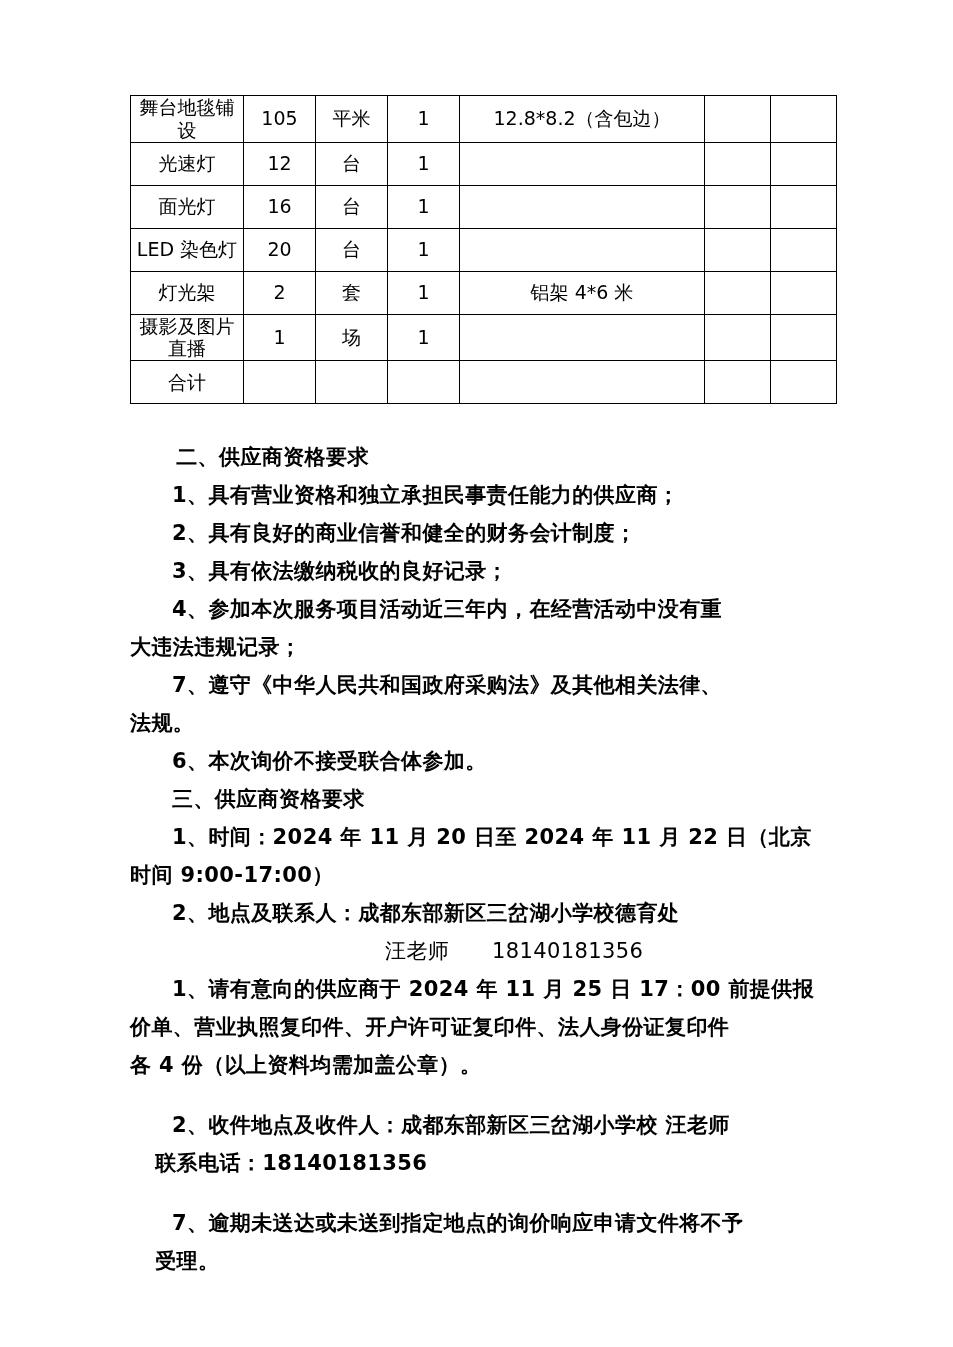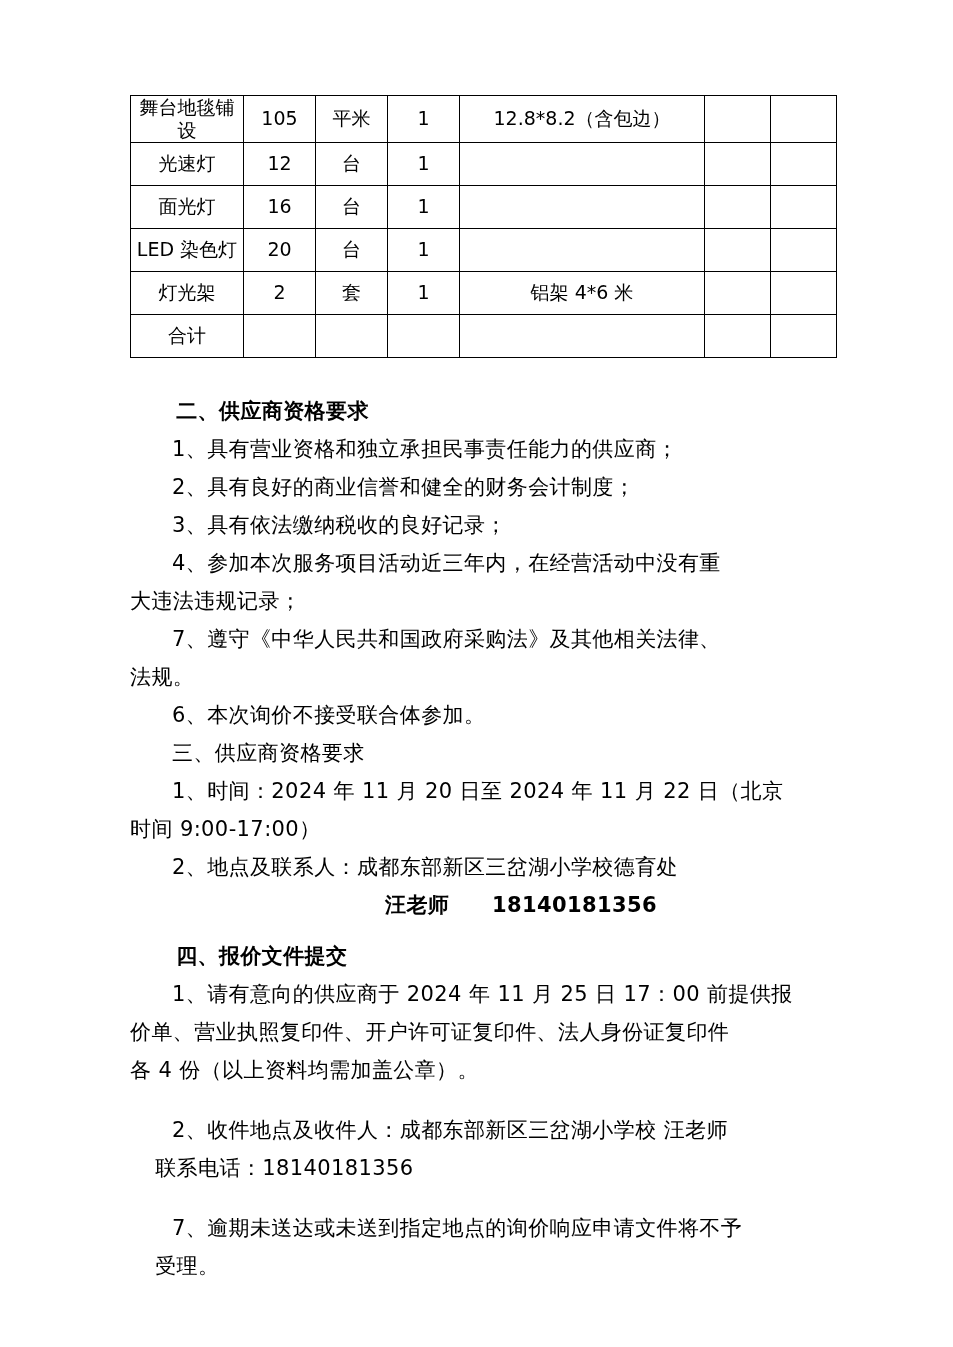--- a/index.html
+++ b/index.html
@@ -64,35 +64,35 @@
   
   .body-text {
     margin-top: 34px;
     font-size: 21px;
     line-height: 38px;
     font-family: "DejaVu Sans", "Liberation Sans", sans-serif;
     letter-spacing: 0.4px;
   }
   .para {
     margin: 0;
-    font-weight: normal;
+    font-weight: bold;
   }
   .indent2 { text-indent: 2em; }
   .indent1 { text-indent: 1.2em; }
   .noindent { text-indent: 0; }
   .heading {
     text-indent: 2.2em;
     font-weight: bold;
   }
   .gap-small { margin-top: 13px; }
   .gap-med { margin-top: 22px; }
   .center-name {
     text-indent: 0;
     padding-left: 255px;
-    font-weight: bold;
+    font-weight: normal;
   }
 </style>
 </head>
 <body>
 
 <div class="page">
 
   <table class="quote-table">
     <colgroup>
       <col class="col-name">
@@ -143,20 +143,29 @@
       <tr>
         <td>灯光架</td>
         <td>2</td>
         <td>套</td>
         <td>1</td>
         <td class="remark-plain">铝架 4*6 米</td>
         <td></td>
         <td></td>
       </tr>
       <tr>
+        <td>摄影及图片直播</td>
+        <td>1</td>
+        <td>场</td>
+        <td>1</td>
+        <td class="remark-plain"></td>
+        <td></td>
+        <td></td>
+      </tr>
+      <tr>
         <td class="total-cell">合计</td>
         <td></td>
         <td></td>
         <td></td>
         <td></td>
         <td></td>
         <td></td>
       </tr>
     </tbody>
   </table>
@@ -173,21 +182,20 @@
     <p class="para indent2">7、遵守《中华人民共和国政府采购法》及其他相关法律、</p>
     <p class="para noindent">法规。</p>
     <p class="para indent2">6、本次询价不接受联合体参加。</p>
 
     <p class="para indent2">三、供应商资格要求</p>
     <p class="para indent2">1、时间：2024 年 11 月 20 日至 2024 年 11 月 22 日（北京</p>
     <p class="para noindent">时间 9:00-17:00）</p>
     <p class="para indent2">2、地点及联系人：成都东部新区三岔湖小学校德育处</p>
     <p class="para center-name">汪老师　　18140181356</p>
 
-    <p class="para heading gap-small">四、报价文件提交</p>
     <p class="para indent2">1、请有意向的供应商于 2024 年 11 月 25 日 17：00 前提供报</p>
     <p class="para noindent">价单、营业执照复印件、开户许可证复印件、法人身份证复印件</p>
     <p class="para noindent">各 4 份（以上资料均需加盖公章）。</p>
 
     <p class="para indent2 gap-med">2、收件地点及收件人：成都东部新区三岔湖小学校  汪老师</p>
     <p class="para indent1">联系电话：18140181356</p>
 
     <p class="para indent2 gap-med">7、逾期未送达或未送到指定地点的询价响应申请文件将不予</p>
     <p class="para indent1">受理。</p>
 

